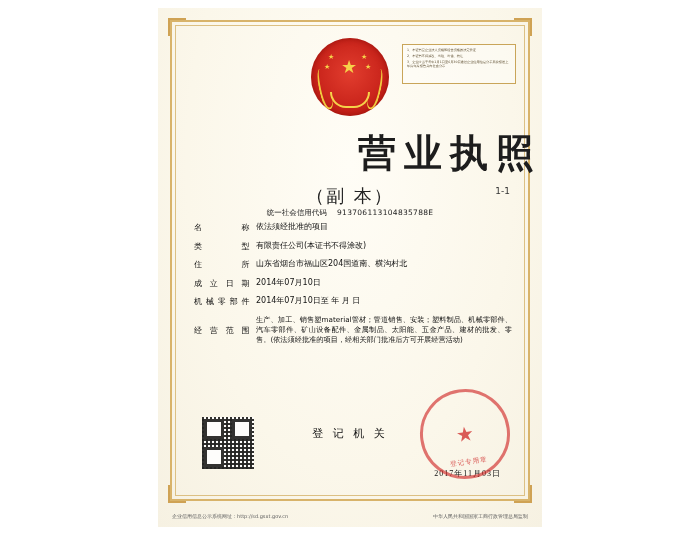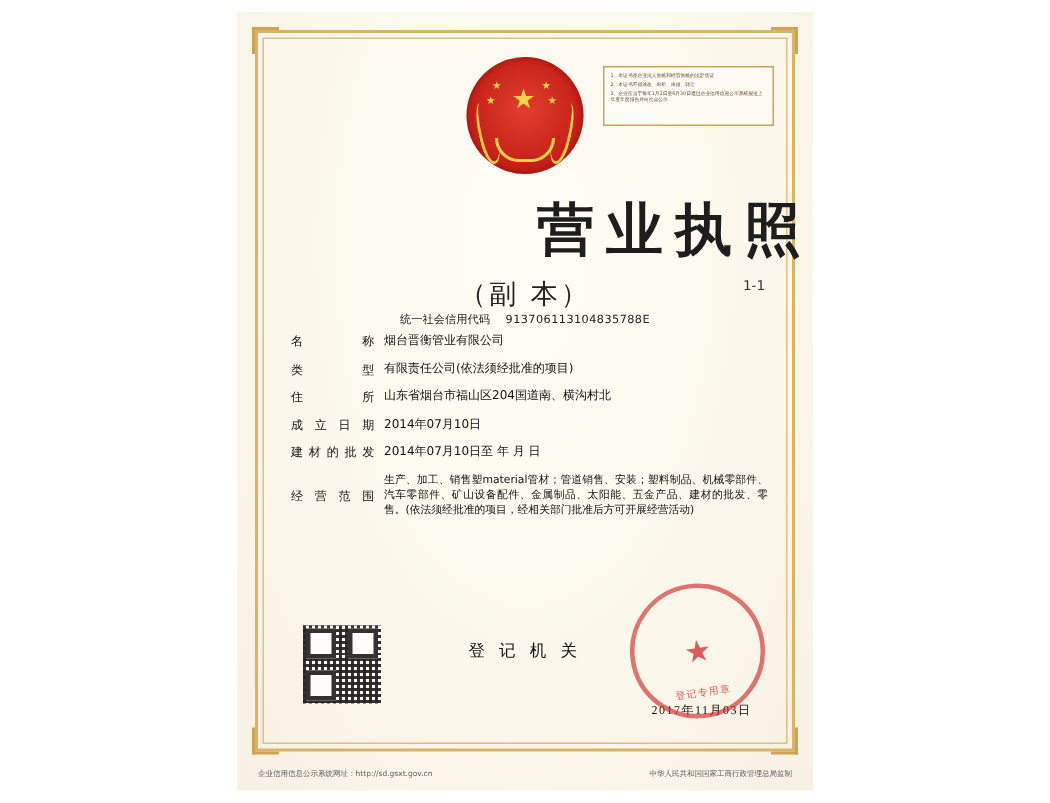--- a/index.html
+++ b/index.html
@@ -350,36 +350,36 @@
     <div class="serial">1-1</div>
 
     <div class="credit-line">
       <span>统一社会信用代码</span>
       <span class="code">913706113104835788E</span>
     </div>
 
     <div class="fields">
       <div class="row">
         <div class="lbl">名称</div>
-        <div class="val">烟台晋衡管业有限公司</div>
+        <div class="val">依法须经批准的项目</div>
       </div>
       <div class="row">
         <div class="lbl">类型</div>
-        <div class="val">有限责任公司(依法须经批准的项目)</div>
+        <div class="val">有限责任公司(本证书不得涂改)</div>
       </div>
       <div class="row">
         <div class="lbl">住所</div>
         <div class="val">山东省烟台市福山区204国道南、横沟村北</div>
       </div>
       <div class="row">
         <div class="lbl">成立日期</div>
         <div class="val">2014年07月10日</div>
       </div>
       <div class="row term">
-        <div class="lbl">建材的批发</div>
+        <div class="lbl">机械零部件</div>
         <div class="val dates">2014年07月10日至        年    月    日</div>
       </div>
       <div class="row scope">
         <div class="lbl">经营范围</div>
         <div class="val">生产、加工、销售塑material管材；管道销售、安装；塑料制品、机械零部件、汽车零部件、矿山设备配件、金属制品、太阳能、五金产品、建材的批发、零售。(依法须经批准的项目，经相关部门批准后方可开展经营活动)</div>
       </div>
     </div>
 
     <div class="qr">
       <div class="qr-inner"></div>

